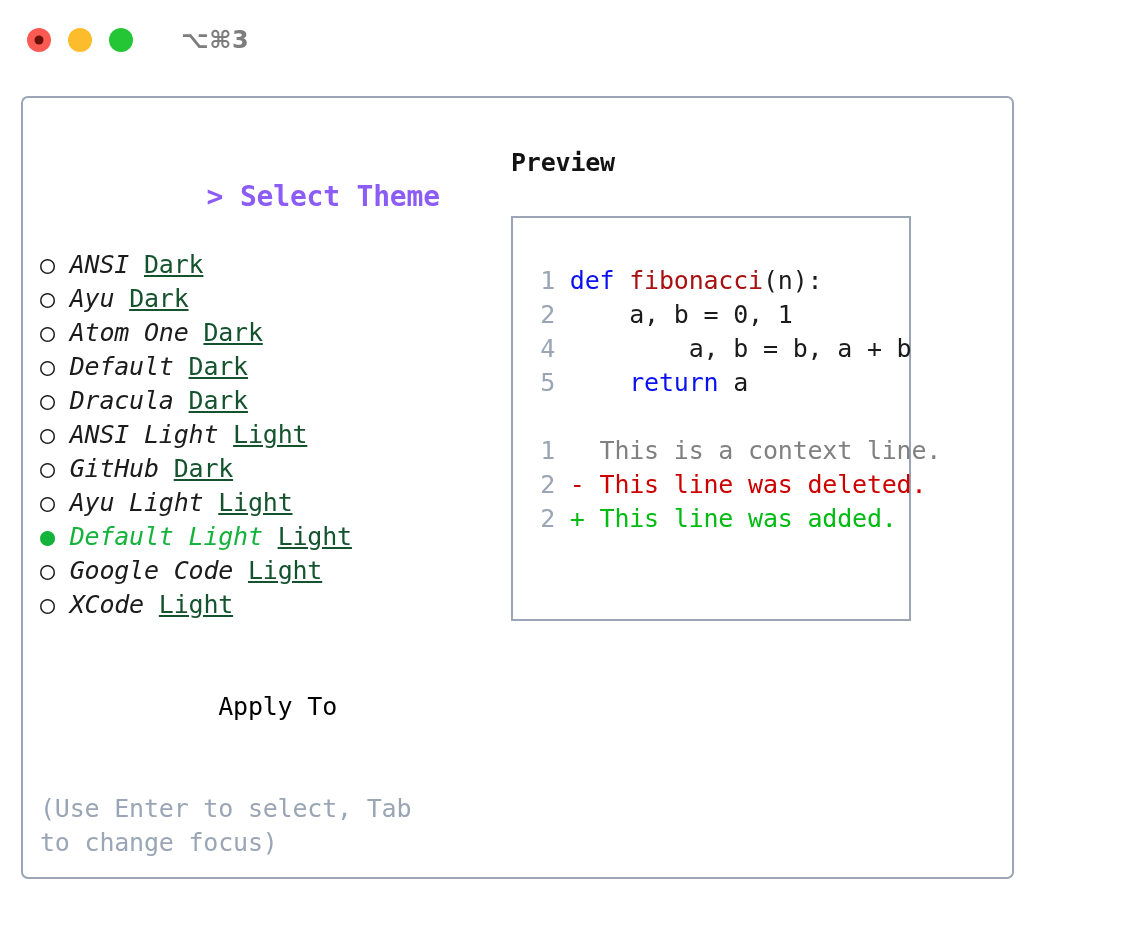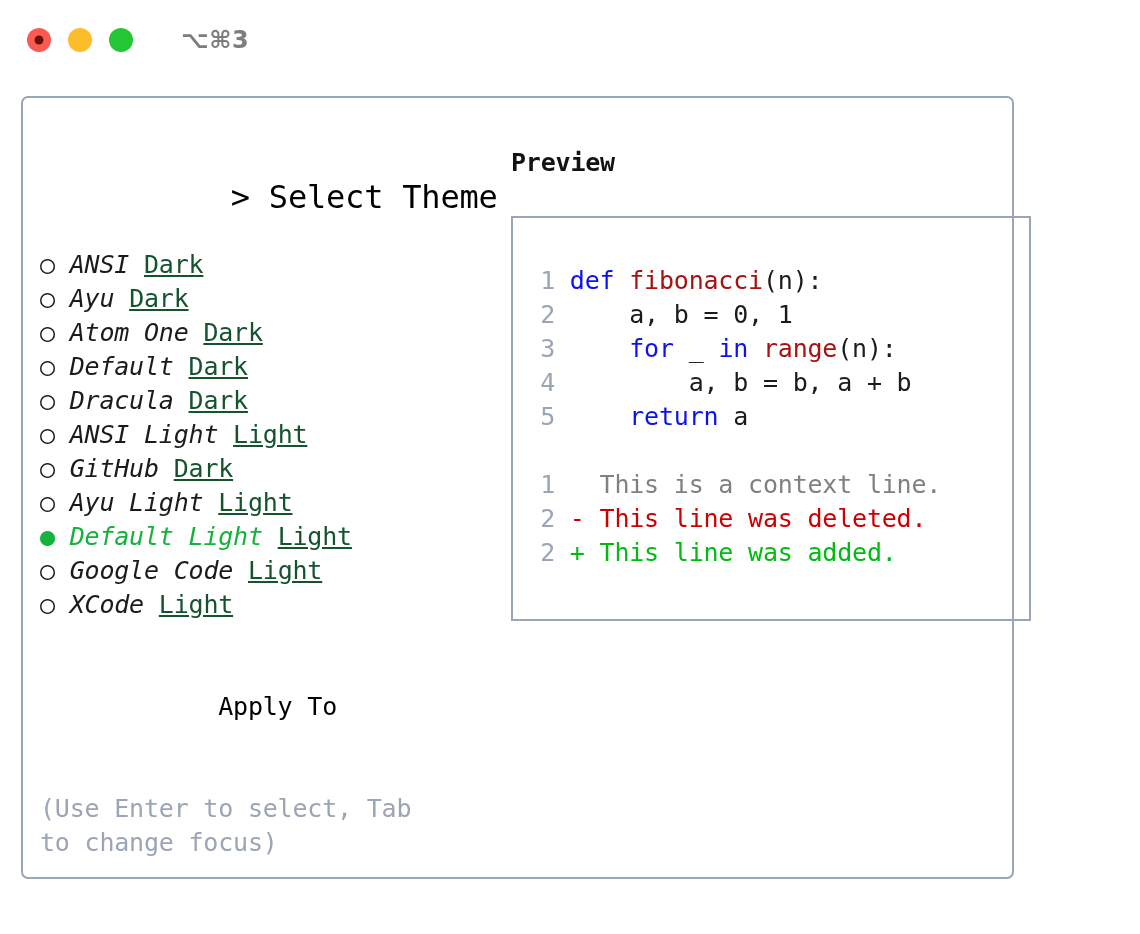--- a/index.html
+++ b/index.html
@@ -94,23 +94,23 @@
 
   
   .left-col {
     position: absolute;
     left: 17px;
     top: 48px;
     width: 430px;
   }
 
   .section-head {
-    font-size: 32px;
-    font-weight: 400;
-    color: #000000;
+    font-size: 28px;
+    font-weight: 700;
+    color: #8b5cf6;
     line-height: 34px;
     letter-spacing: -0.2px;
     white-space: pre;
   }
   .section-head .caret { display: inline; }
 
   .opt-row {
     font-size: 25px;
     line-height: 34px;
     color: #1b1b1b;
@@ -154,21 +154,21 @@
   }
   .preview-title {
     font-size: 25px;
     font-weight: 700;
     color: #131313;
     line-height: 34px;
     letter-spacing: -0.2px;
   }
   .code-box {
     margin-top: 36px;
-    width: 520px;
+    width: 400px;
     height: 405px;
     border: 2px solid #9aa5b5;
     box-sizing: border-box;
     padding: 46px 0 0 16px;
   }
   .code-line {
     font-size: 25px;
     line-height: 34px;
     white-space: pre;
     letter-spacing: -0.2px;
@@ -232,21 +232,20 @@
 
         <div class="hint">(Use Enter to select, Tab to change focus)</div>
       </div>
 
       <div class="right-col">
         <div class="preview-title">Preview</div>
         <div class="code-box">
           <div id="code-lines">
               <div class="code-line"><span class="ln">1</span> <span class="kw">def </span><span class="fn">fibonacci</span><span class="pl">(n):</span></div>
               <div class="code-line"><span class="ln">2</span> <span class="pl">    a, b = 0, 1</span></div>
-              <div class="code-line"><span class="ln">3</span> <span class="pl">    </span><span class="kw">for</span><span class="pl"> _ </span><span class="kw">in</span><span class="pl"> </span><span class="fn">range</span><span class="pl">(n):</span></div>
               <div class="code-line"><span class="ln">4</span> <span class="pl">        a, b = b, a + b</span></div>
               <div class="code-line"><span class="ln">5</span> <span class="pl">    </span><span class="kw">return</span><span class="pl"> a</span></div>
             </div>
           <div class="code-gap"></div>
           <div id="diff-lines">
               <div class="code-line"><span class="ln">1</span> <span class="d-ctx">  </span><span class="d-ctx">This is a context line.</span></div>
               <div class="code-line"><span class="ln">2</span> <span class="d-del">- </span><span class="d-del">This line was deleted.</span></div>
               <div class="code-line"><span class="ln">2</span> <span class="d-add">+ </span><span class="d-add">This line was added.</span></div>
             </div>
         </div>

